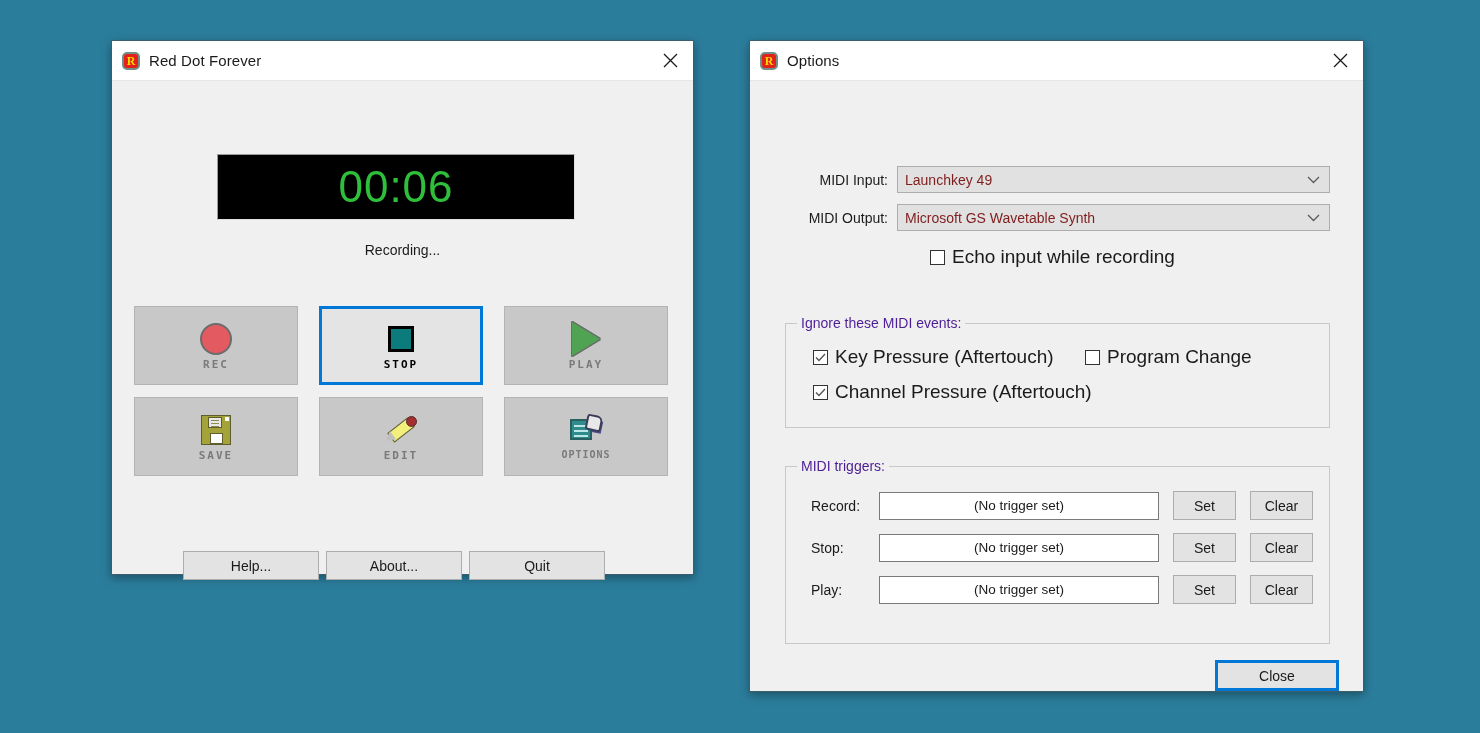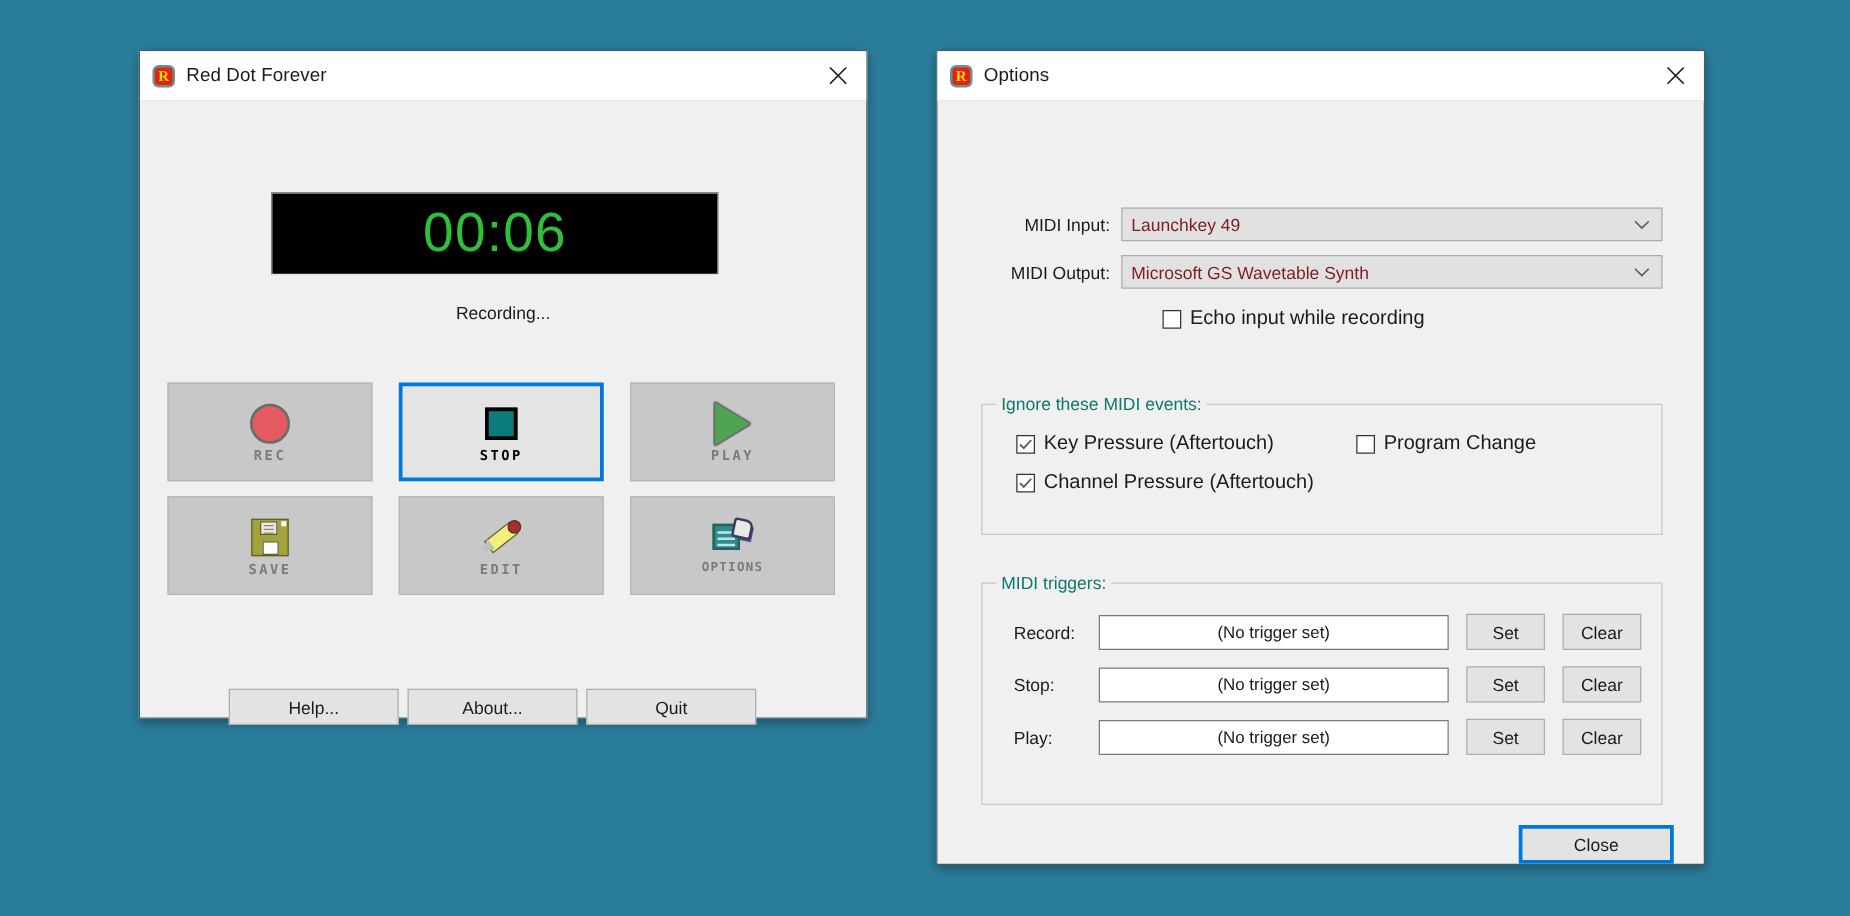--- a/index.html
+++ b/index.html
@@ -162,31 +162,31 @@
 
   .fields{position:absolute;left:34px;top:85px;width:546px;}
 
   .echo-row{display:flex;align-items:center;margin-left:146px;margin-top:15px;}
   .cbx{
     width:15px;height:15px;background:#fff;border:1px solid #333;
     box-sizing:border-box;flex:none;margin-right:7px;
     display:flex;align-items:center;justify-content:center;
   }
   .cbx svg{display:block;}
-  .cbx-label{font-size:16px;color:#1a1a1a;}
+  .cbx-label{font-size:19px;color:#1a1a1a;}
 
   .groupbox{
     position:absolute;
     border:1px solid #c8c8c8;
     box-sizing:border-box;
   }
   .groupbox > .gb-title{
     position:absolute;top:-9px;left:11px;
     background:#f0f0f0;padding:0 4px;
-    font-size:14px;color:#0f766e;
+    font-size:14px;color:#4c1d95;
   }
   .gb-ignore{left:35px;top:242px;width:545px;height:105px;}
   .gb-trig{left:35px;top:385px;width:545px;height:178px;}
 
   .ig-grid{position:absolute;left:27px;top:22px;width:500px;}
   .ig-row{display:flex;margin-bottom:13px;}
   .ig-item{display:flex;align-items:center;}
   .ig-item.col2{margin-left:0;}
 
   .trig-rows{position:absolute;left:25px;top:24px;right:16px;}

